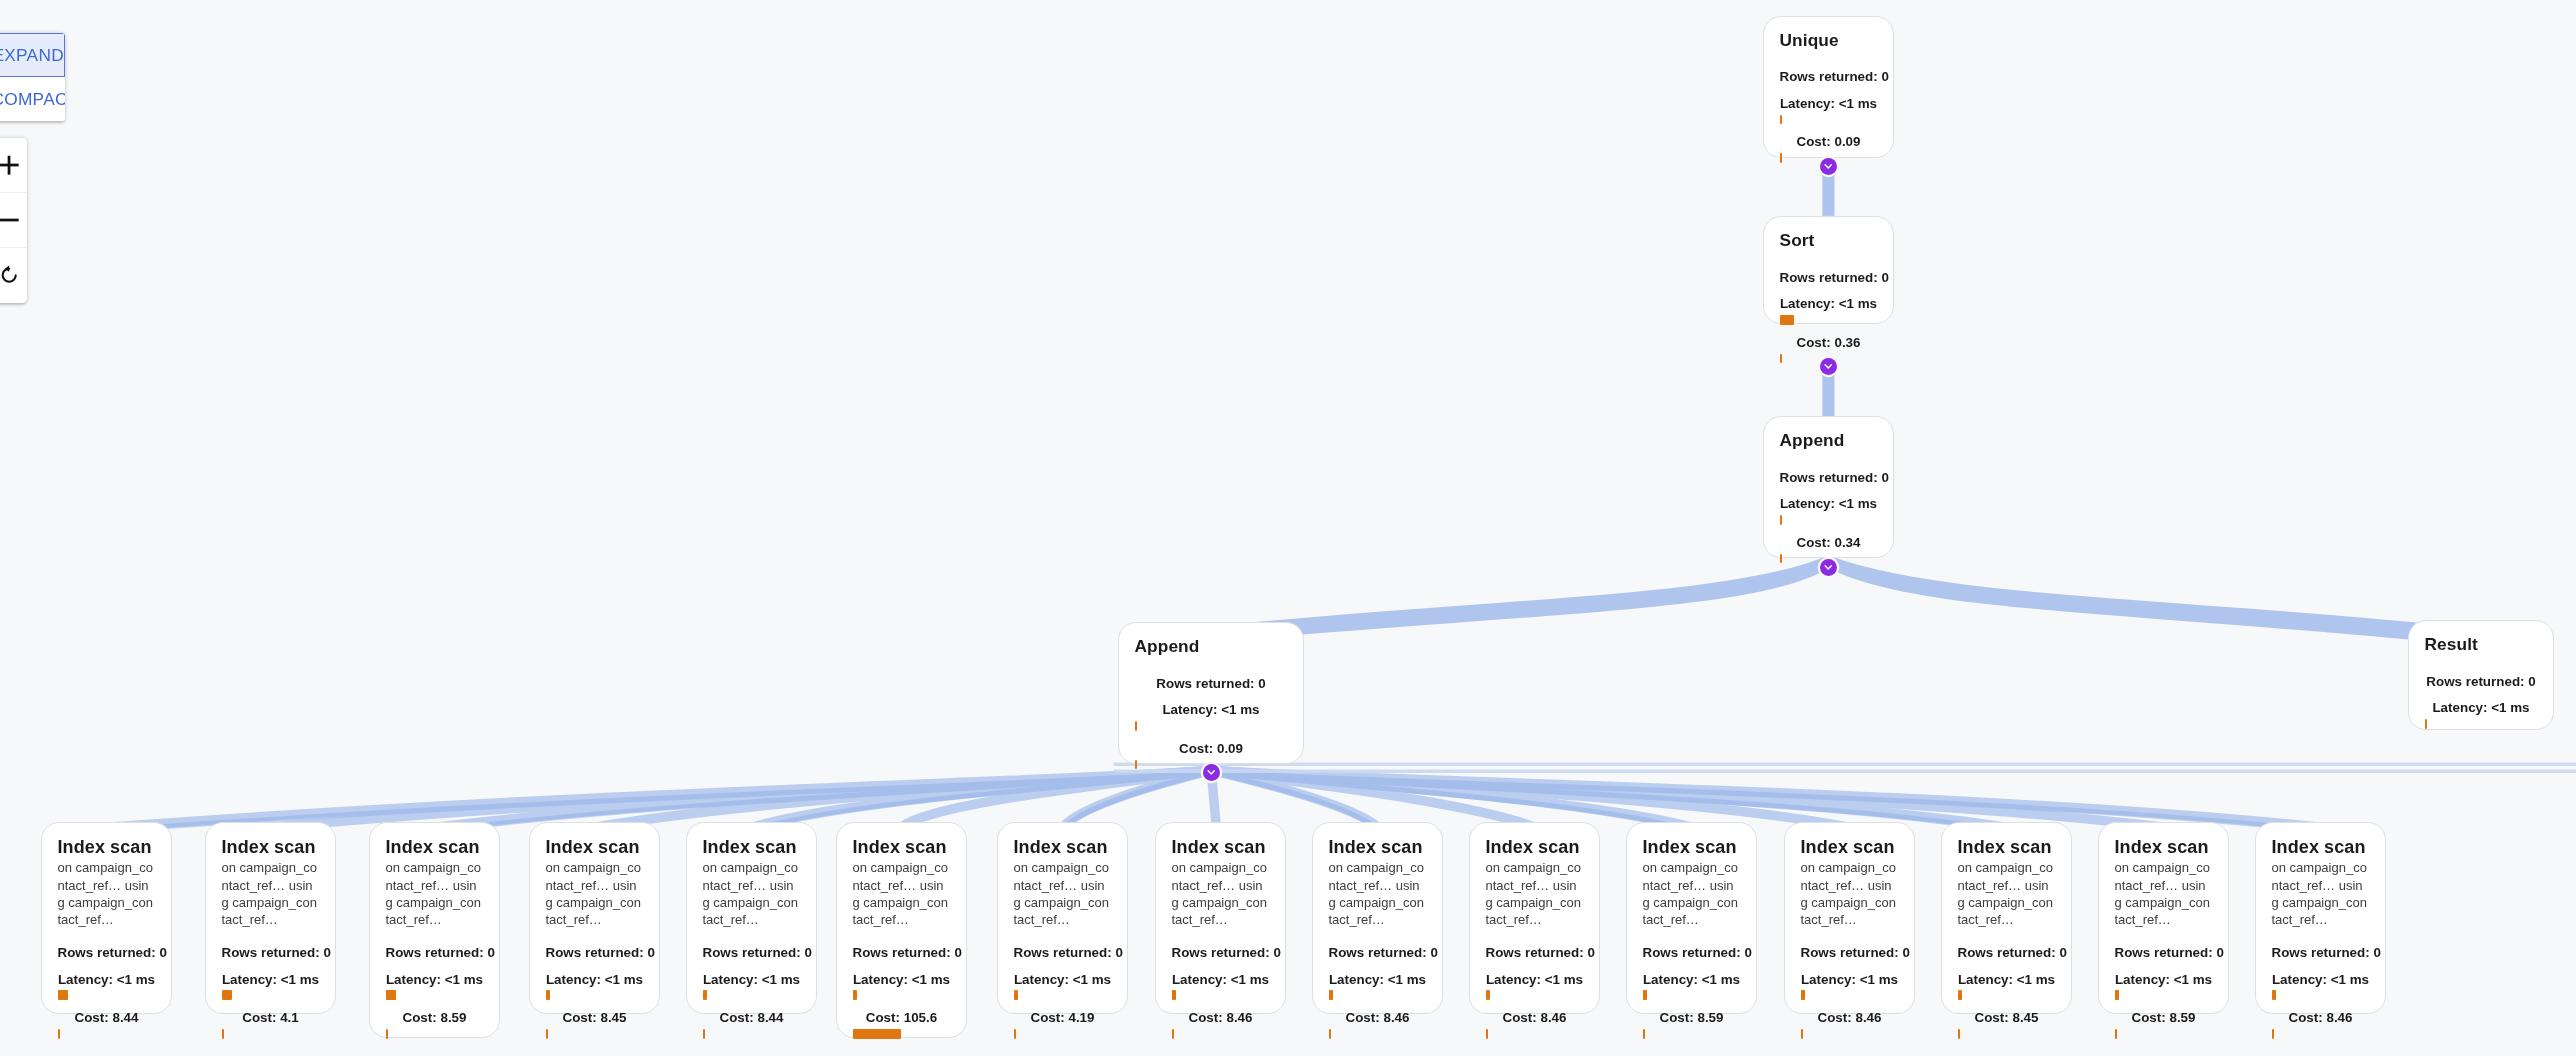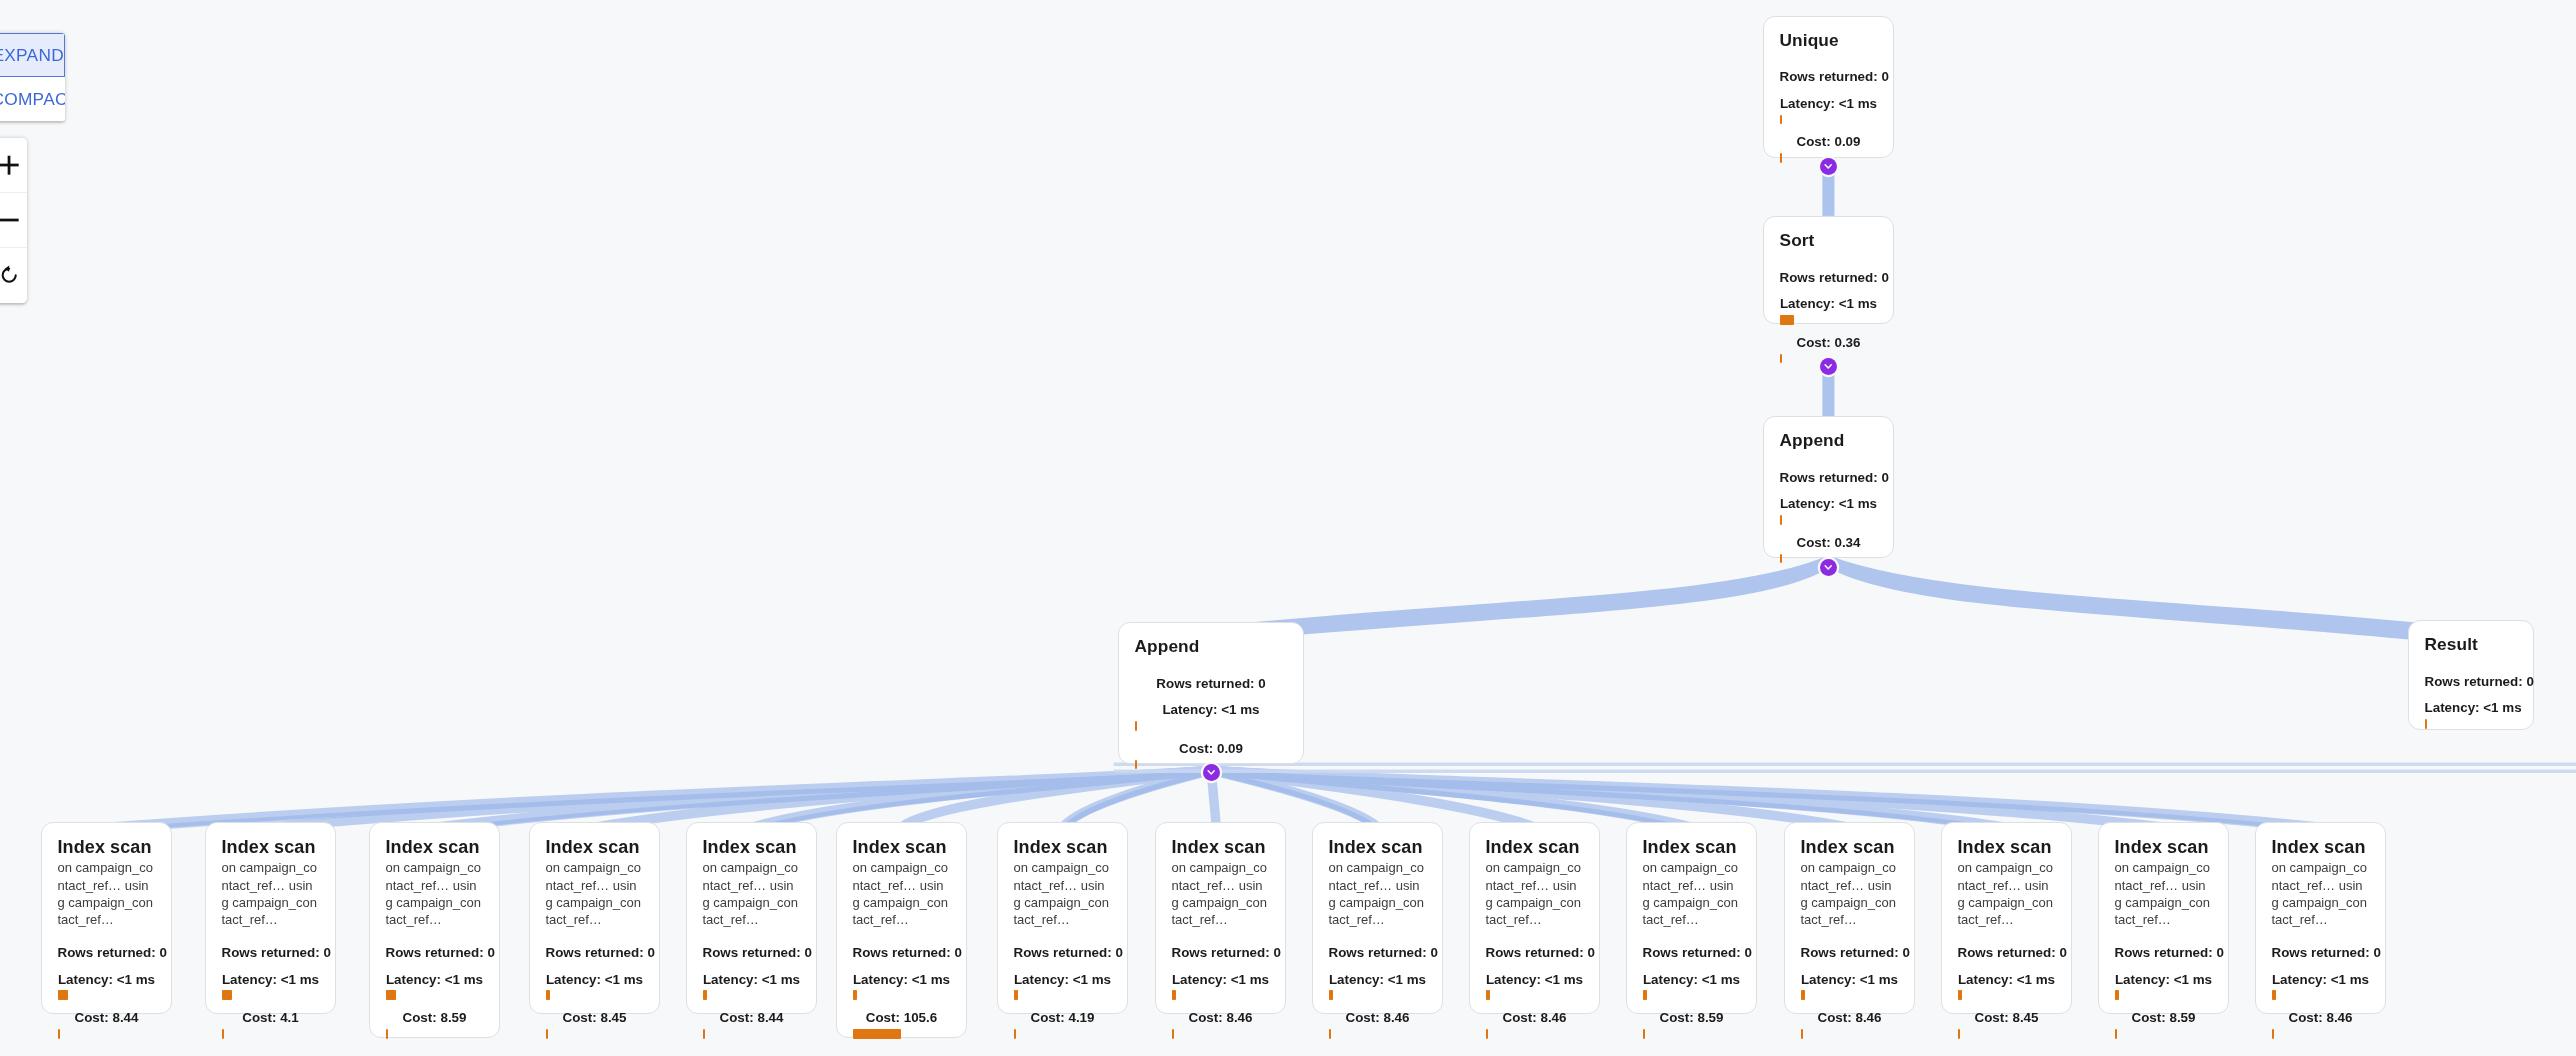--- a/index.html
+++ b/index.html
@@ -28,21 +28,21 @@
     height: 1057px;
     pointer-events: none;
   }
 
   
   .node {
     position: absolute;
     box-sizing: border-box;
     background: #ffffff;
     border: 0.9px solid #dcdfe4;
-    border-radius: 12px;
+    border-radius: 18px;
     padding: 14px 15.5px 12px 15.5px;
     z-index: 5;
   }
 
   .node-title {
     font-size: 18px;
     font-weight: bold;
     color: #1b1b1b;
     line-height: 1.15;
     margin: 0 0 1.7px 0;
@@ -314,21 +314,21 @@
           <div class="metric-row">
             <div class="metric-label">Latency: &lt;1 ms</div>
             <span class="bar" style="width: 2.6px;"></span>
           </div>
           <div class="metric-row">
             <div class="metric-label">Cost: 0.09</div>
             <span class="bar" style="width: 2.6px;"></span>
           </div>
         </div>
       </div>
-      <div class="node big" style="left: 2408px; top: 620px; width: 126px; height: 110px;">
+      <div class="node big" style="left: 2408px; top: 620px; width: 146px; height: 110px;">
         <div class="node-title">Result</div>
         <div class="metrics">
           <div class="metric-row">
             <div class="metric-label">Rows returned: 0</div>
           </div>
           <div class="metric-row">
             <div class="metric-label">Latency: &lt;1 ms</div>
             <span class="bar" style="width: 2.6px;"></span>
           </div>
         </div>

